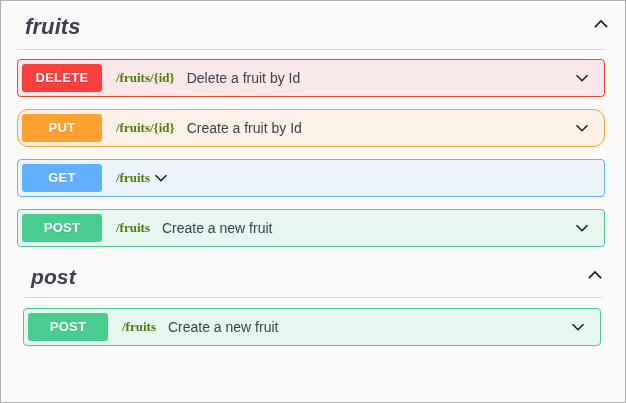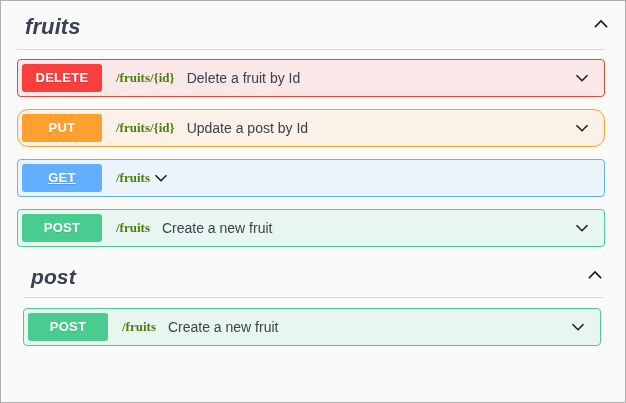--- a/index.html
+++ b/index.html
@@ -140,21 +140,21 @@
   }
 
   
   .op-delete { background: #fae7e7; border-color: #e8492f; }
   .op-delete .op-method { background: #f93e3e; }
 
   .op-put { background: #fbf1e6; border-color: #fca130; border-radius: 11px; }
   .op-put .op-method { background: #fca130; }
 
   .op-get { background: #ebf3fb; border-color: #61affe; }
-  .op-get .op-method { background: #61affe; text-decoration: underline; }
+  .op-get .op-method { background: #61affe; }
 
   .op-post { background: #e8f6f0; border-color: #49cc90; }
   .op-post .op-method { background: #49cc90; }
 </style>
 </head>
 <body>
 
 <div class="swagger-root">
 
   <div class="tag-section level-0">
@@ -179,21 +179,21 @@
         <span class="op-toggle">
           <svg width="18" height="18" viewBox="0 0 20 20" aria-hidden="true">
             <path d="M4.5 7.5 L10 13 L15.5 7.5" fill="none" stroke="#1b1b1b" stroke-width="1.7" stroke-linecap="square"></path>
           </svg>
         </span>
       </div>
 
       <div class="operation op-put">
         <span class="op-method">PUT</span>
         <span class="op-path">/fruits/{id}</span>
-        <span class="op-summary">Update a post by Id</span>
+        <span class="op-summary">Create a fruit by Id</span>
         <span class="op-toggle">
           <svg width="18" height="18" viewBox="0 0 20 20" aria-hidden="true">
             <path d="M4.5 7.5 L10 13 L15.5 7.5" fill="none" stroke="#1b1b1b" stroke-width="1.7" stroke-linecap="square"></path>
           </svg>
         </span>
       </div>
 
       <div class="operation op-get">
         <span class="op-method">GET</span>
         <span class="op-path">/fruits</span>

